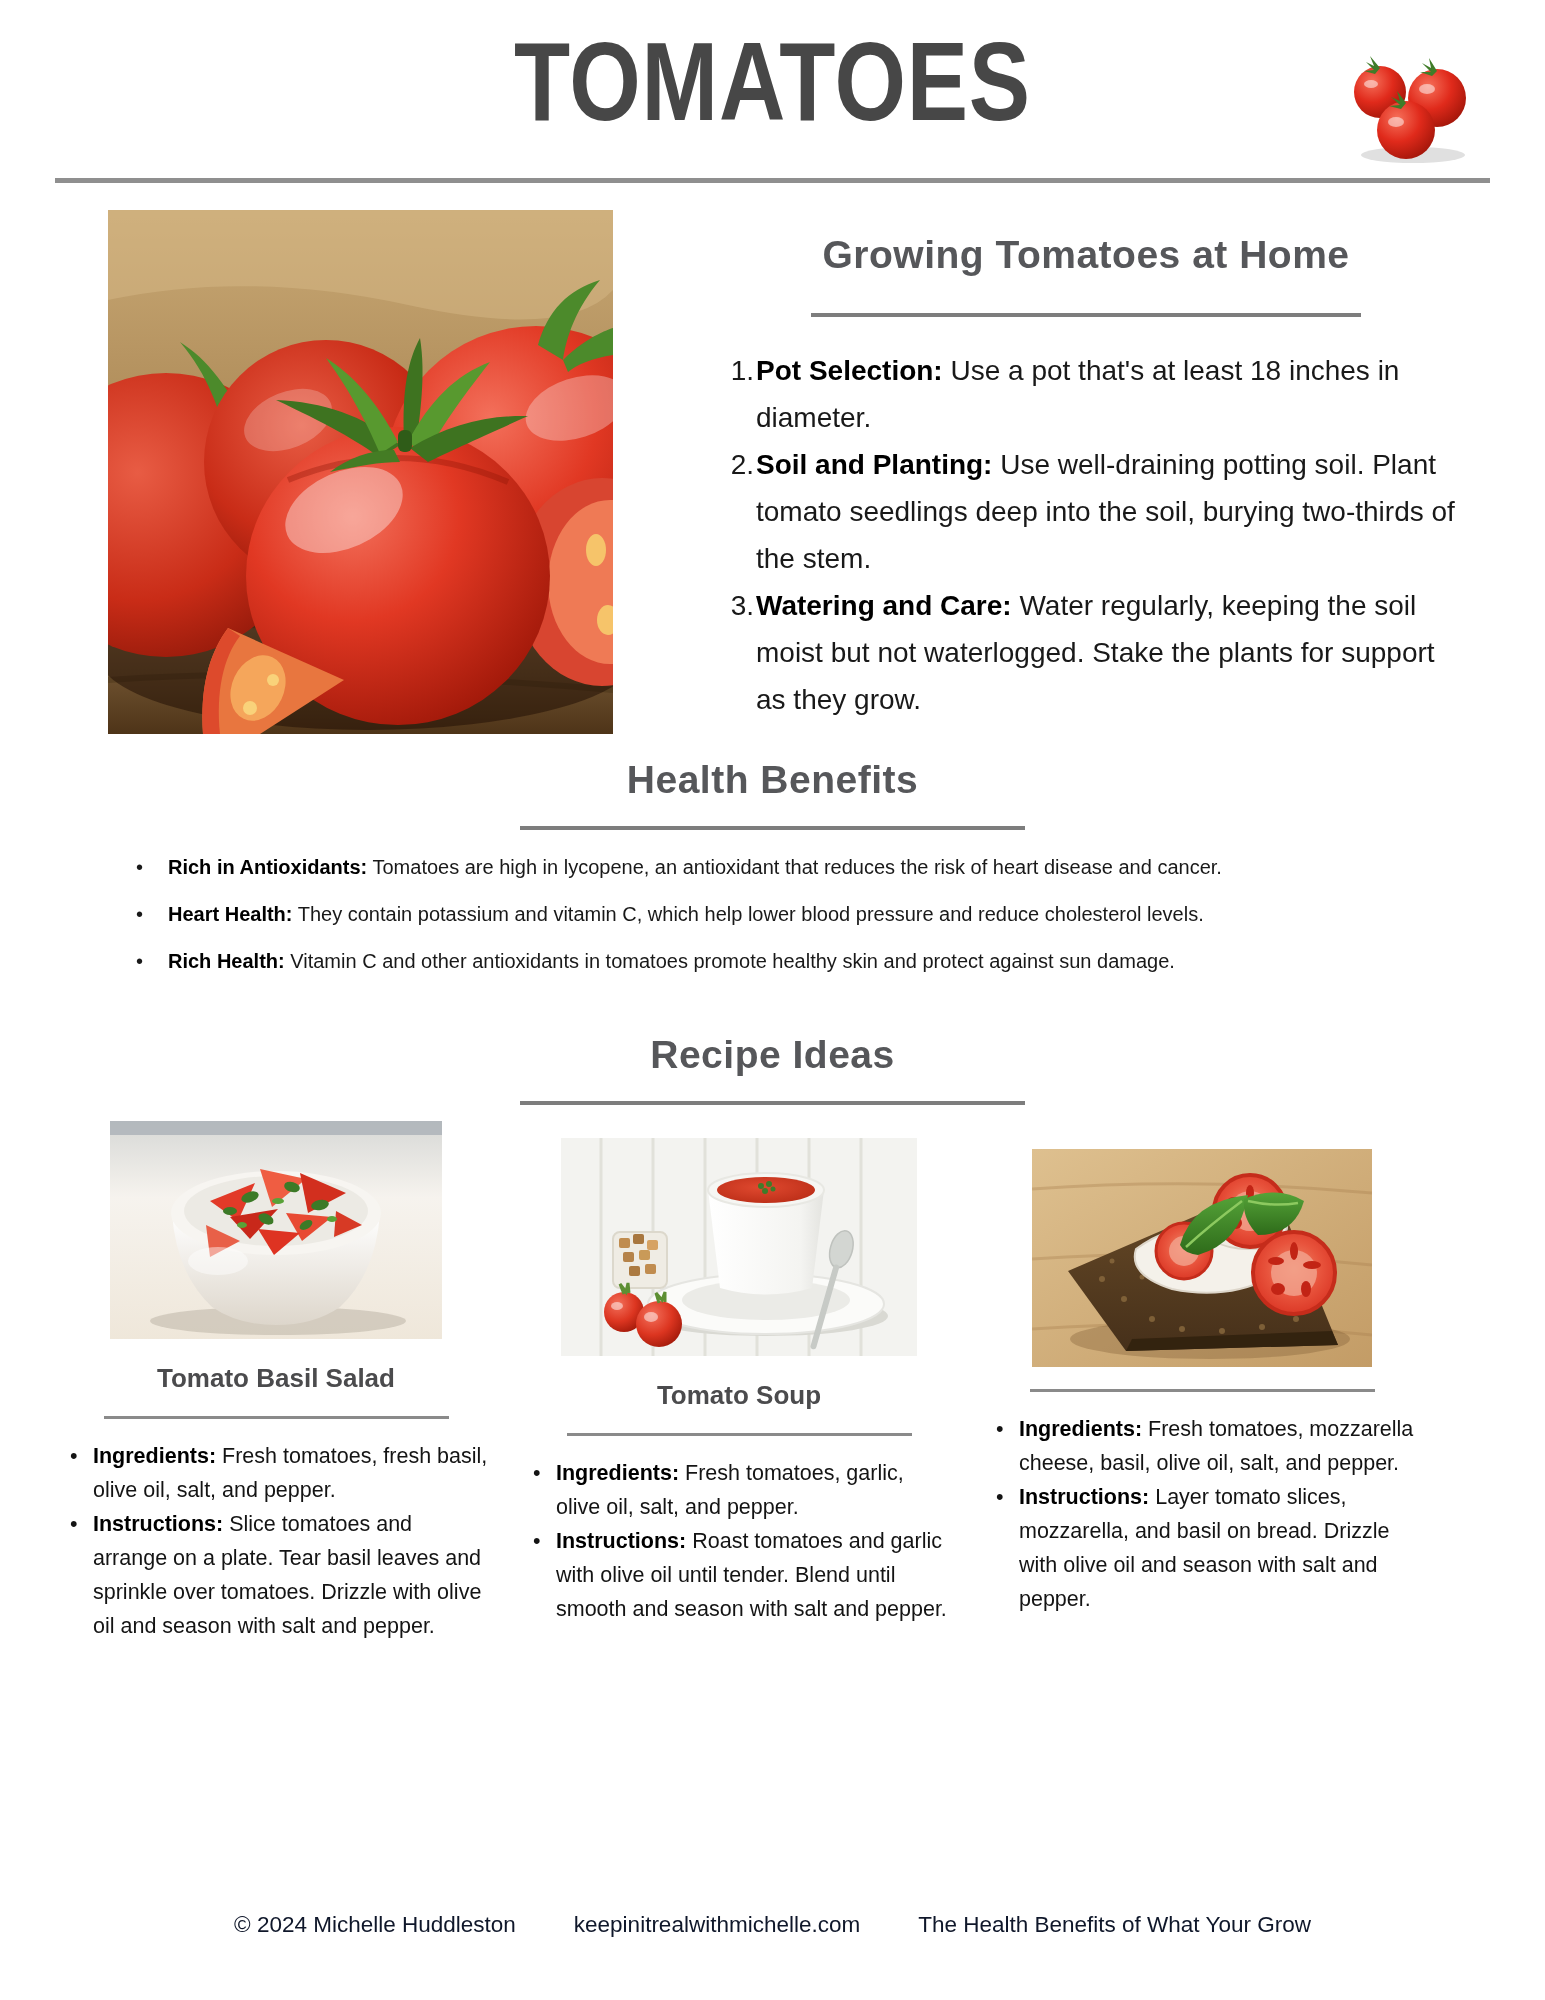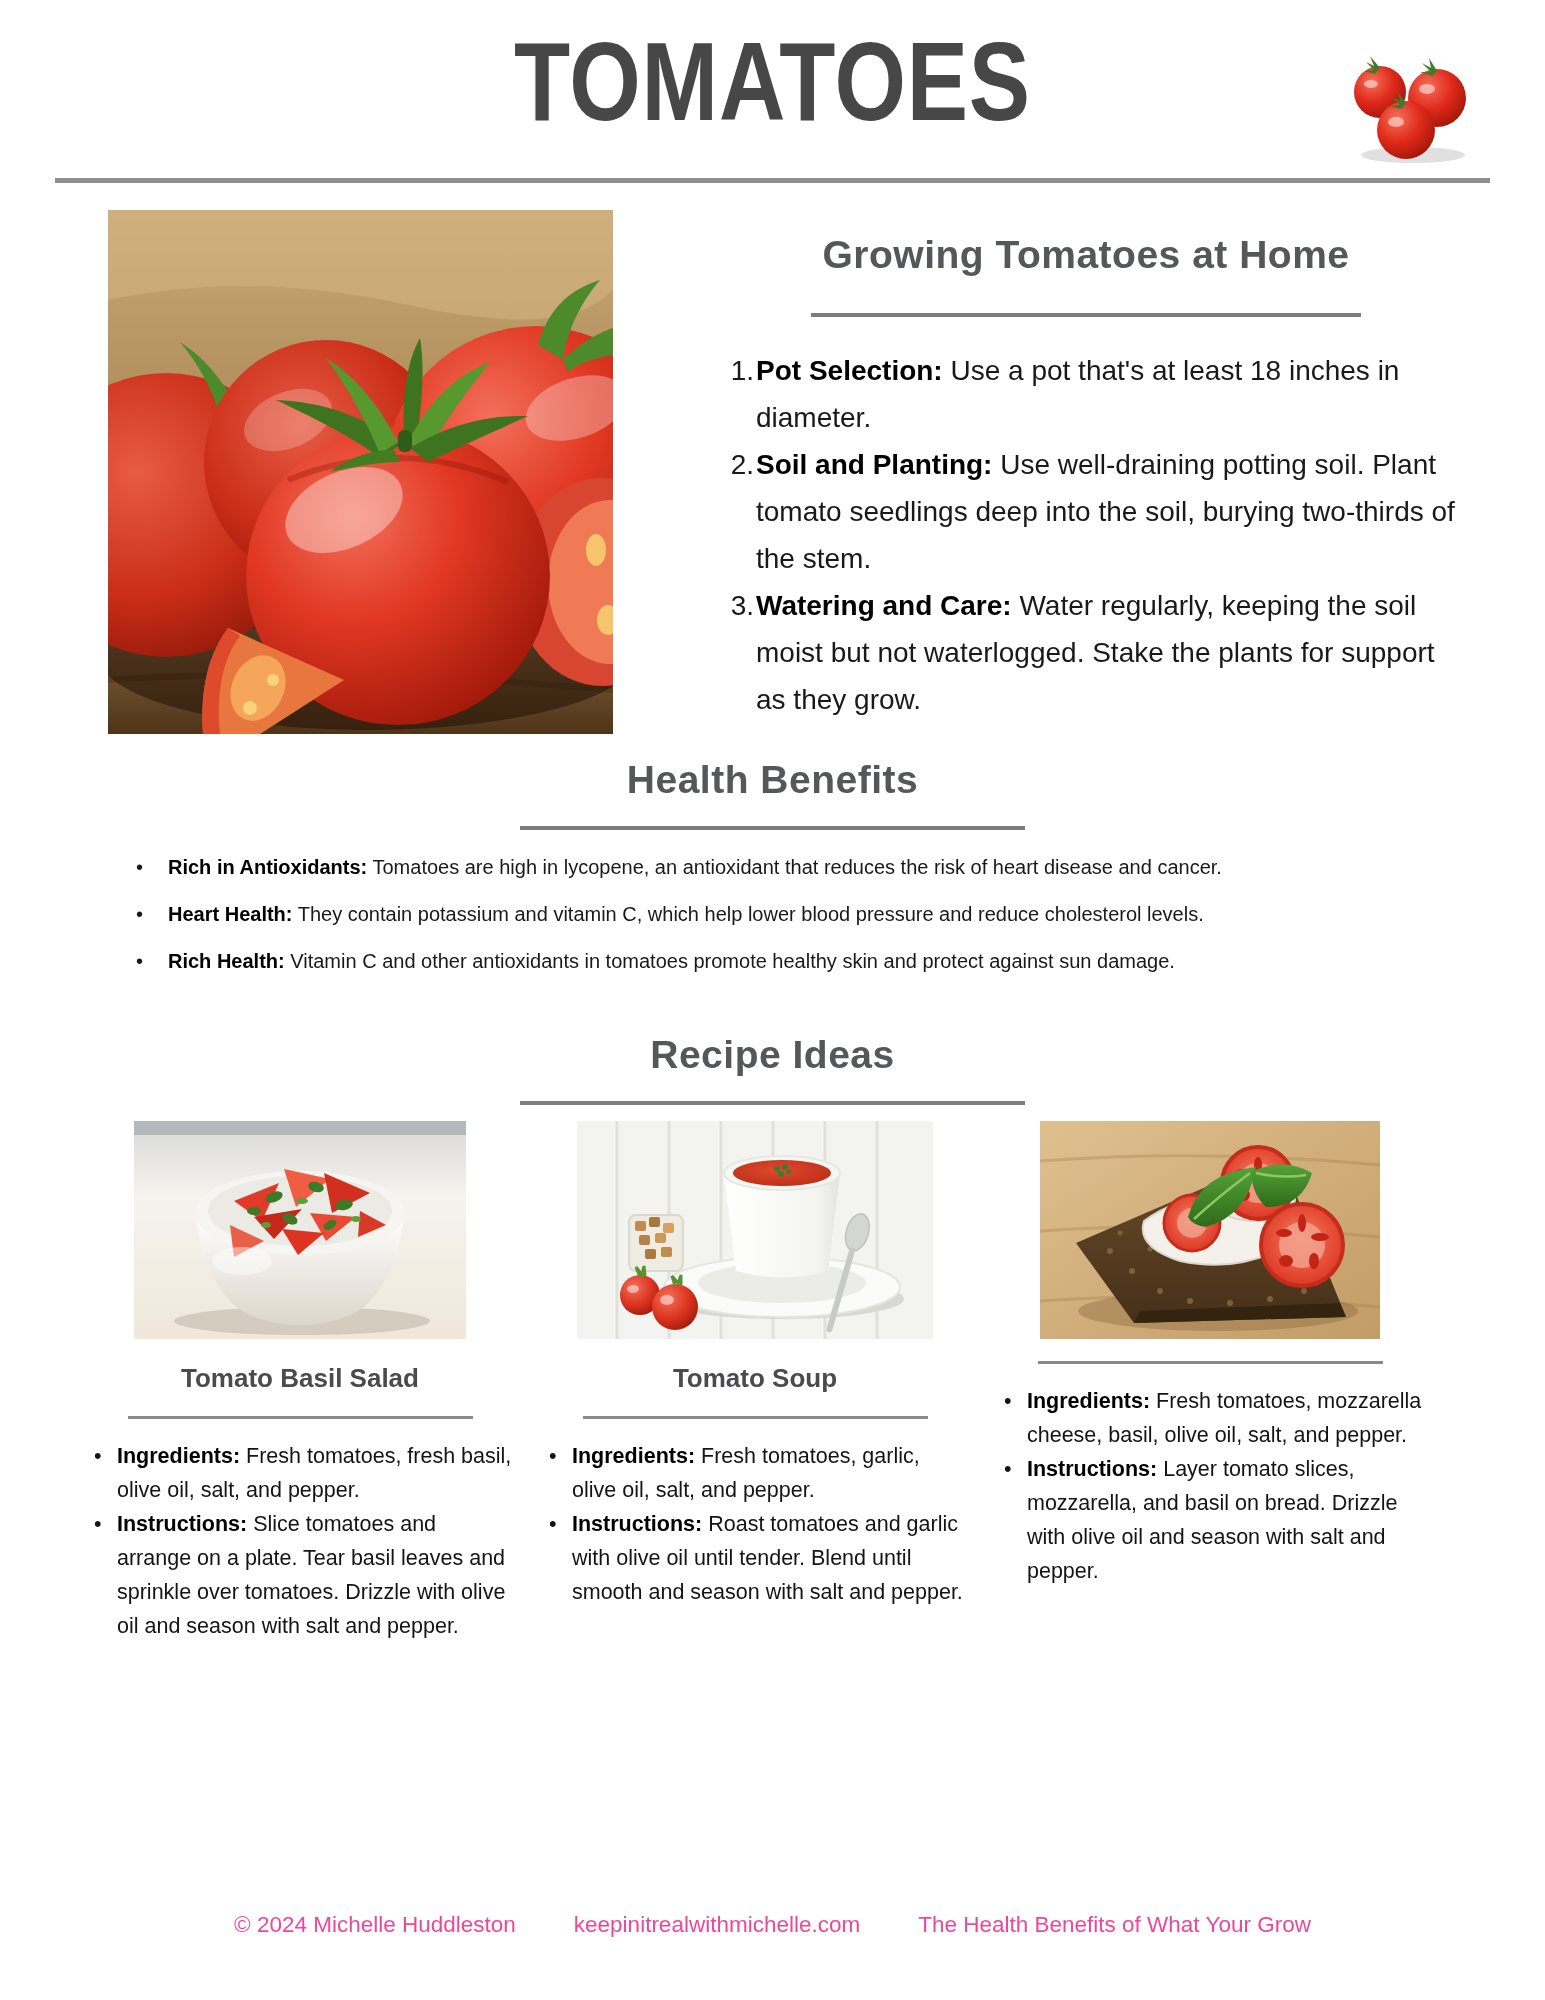--- a/index.html
+++ b/index.html
@@ -39,37 +39,37 @@
   
   .health-section { position:relative; }
   .health-heading { margin:18px 0 0; }
   .center-divider { width:505px; height:4px; background:#7d7d7d; margin:24px auto 0; }
   .health-list { margin:14px 70px 0 110px; padding:0; list-style:none; font-size:20px; line-height:47px; }
   .health-item { position:relative; padding-left:58px; }
   .health-item::before { content:"\2022"; position:absolute; left:26px; top:0; color:#191919; }
 
   
   .recipes-heading { margin:48px 0 0; }
-  .cards { display:flex; gap:27px; padding:16px 86px 0; }
+  .cards { display:flex; gap:35px; padding:16px 62px 0;align-items:center; }
   .card { width:428px; flex:0 0 428px; }
   .card-photo { display:block; margin:0 auto; }
   .card-title {
     margin:24px 0 0; text-align:center; font-size:26px; font-weight:700;
     color:#4b4b4d; white-space:nowrap;
   }
   .card-divider { width:345px; height:3px; background:#8a8a8a; margin:22px auto 0; }
   .card-list { margin:20px 0 0; padding:0; list-style:none; font-size:21.5px; line-height:34px; color:#141414; }
   .card-item { position:relative; padding-left:31px; }
   .card-item::before { content:"\2022"; position:absolute; left:8px; top:0; }
 
   
   .footer {
     position:absolute; left:0; right:0; top:1912px;
     display:flex; justify-content:center; gap:58px;
-    font-size:22.5px; color:#ec4899;
+    font-size:22.5px; color:#0f172a;
   }
 </style>
 </head>
 <body>
 
 <div class="page">
 
   <div class="header">
     <div class="title">TOMATOES</div>
 

